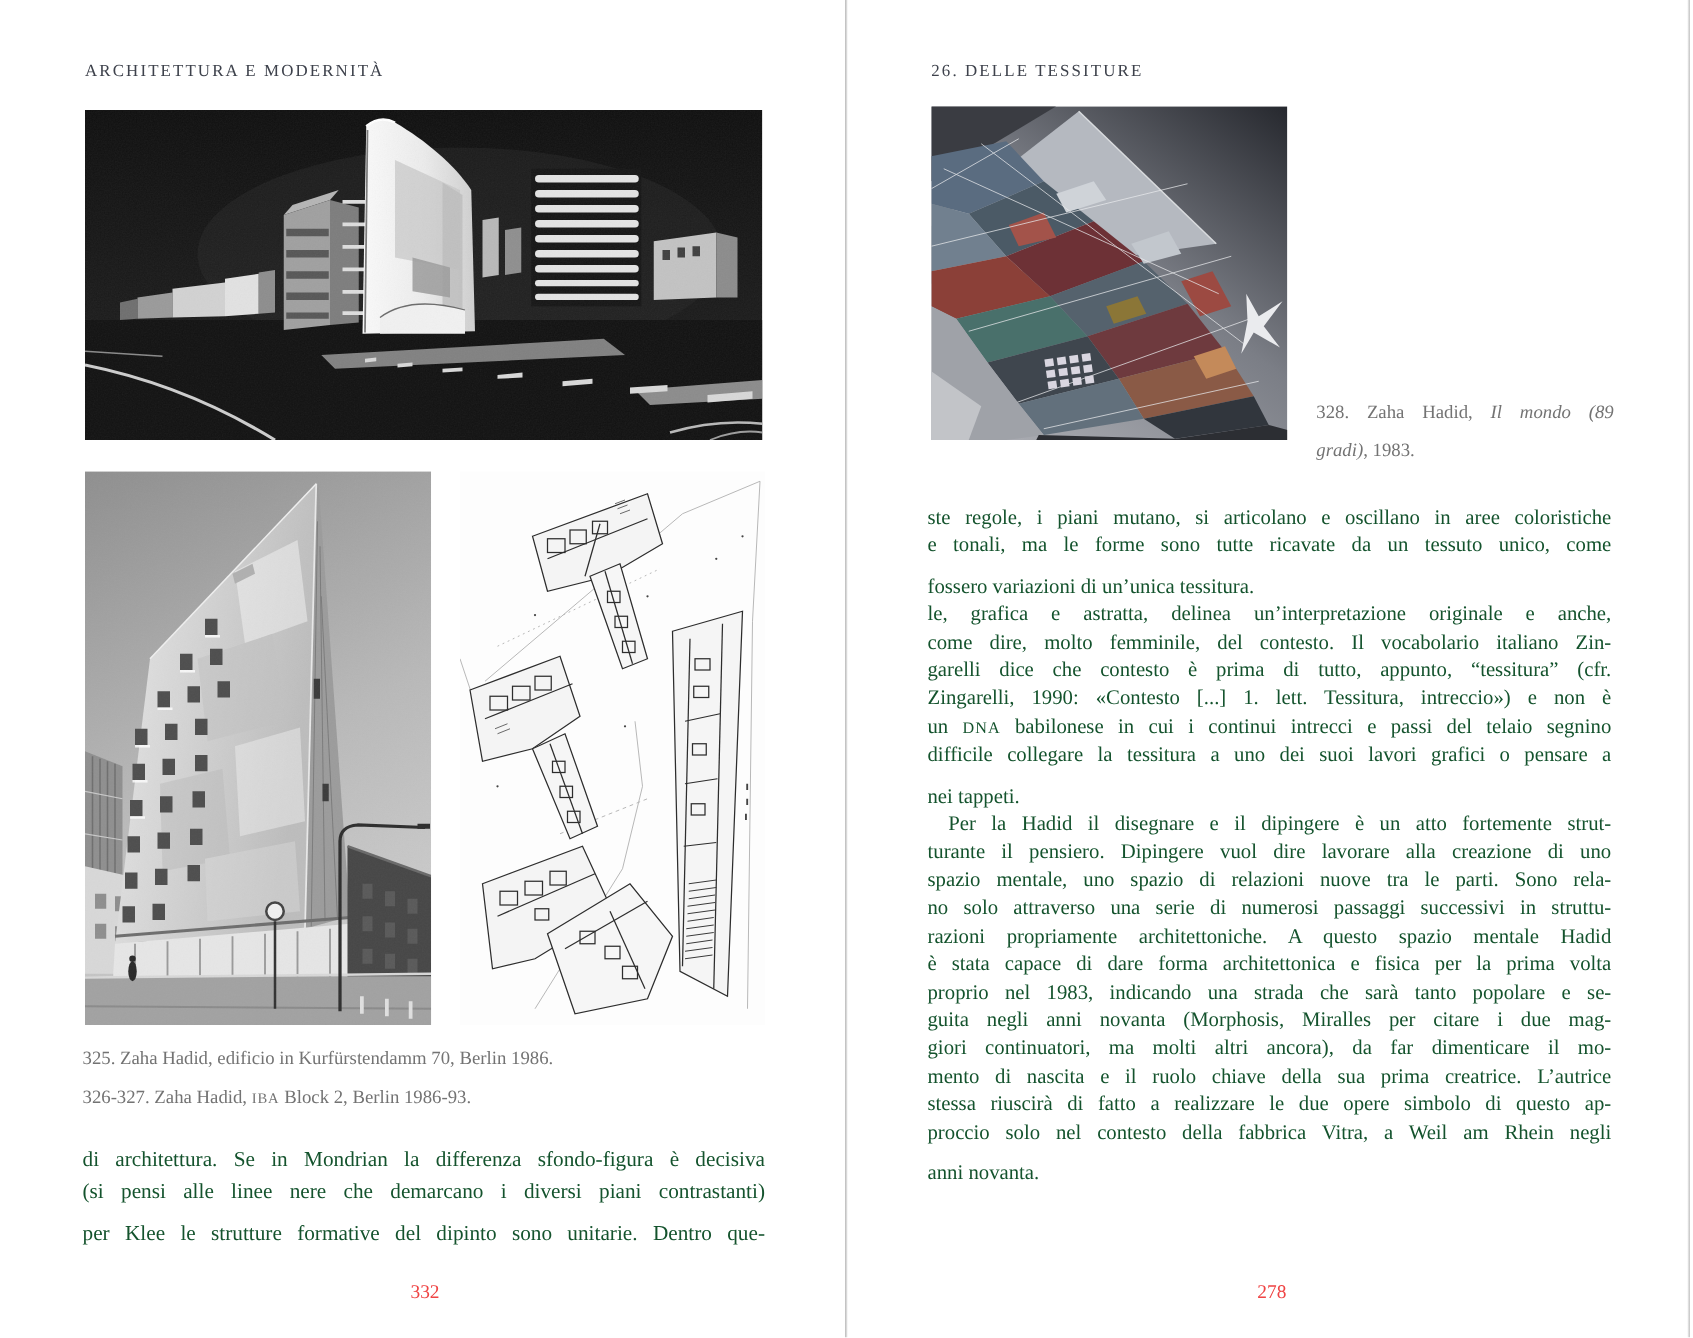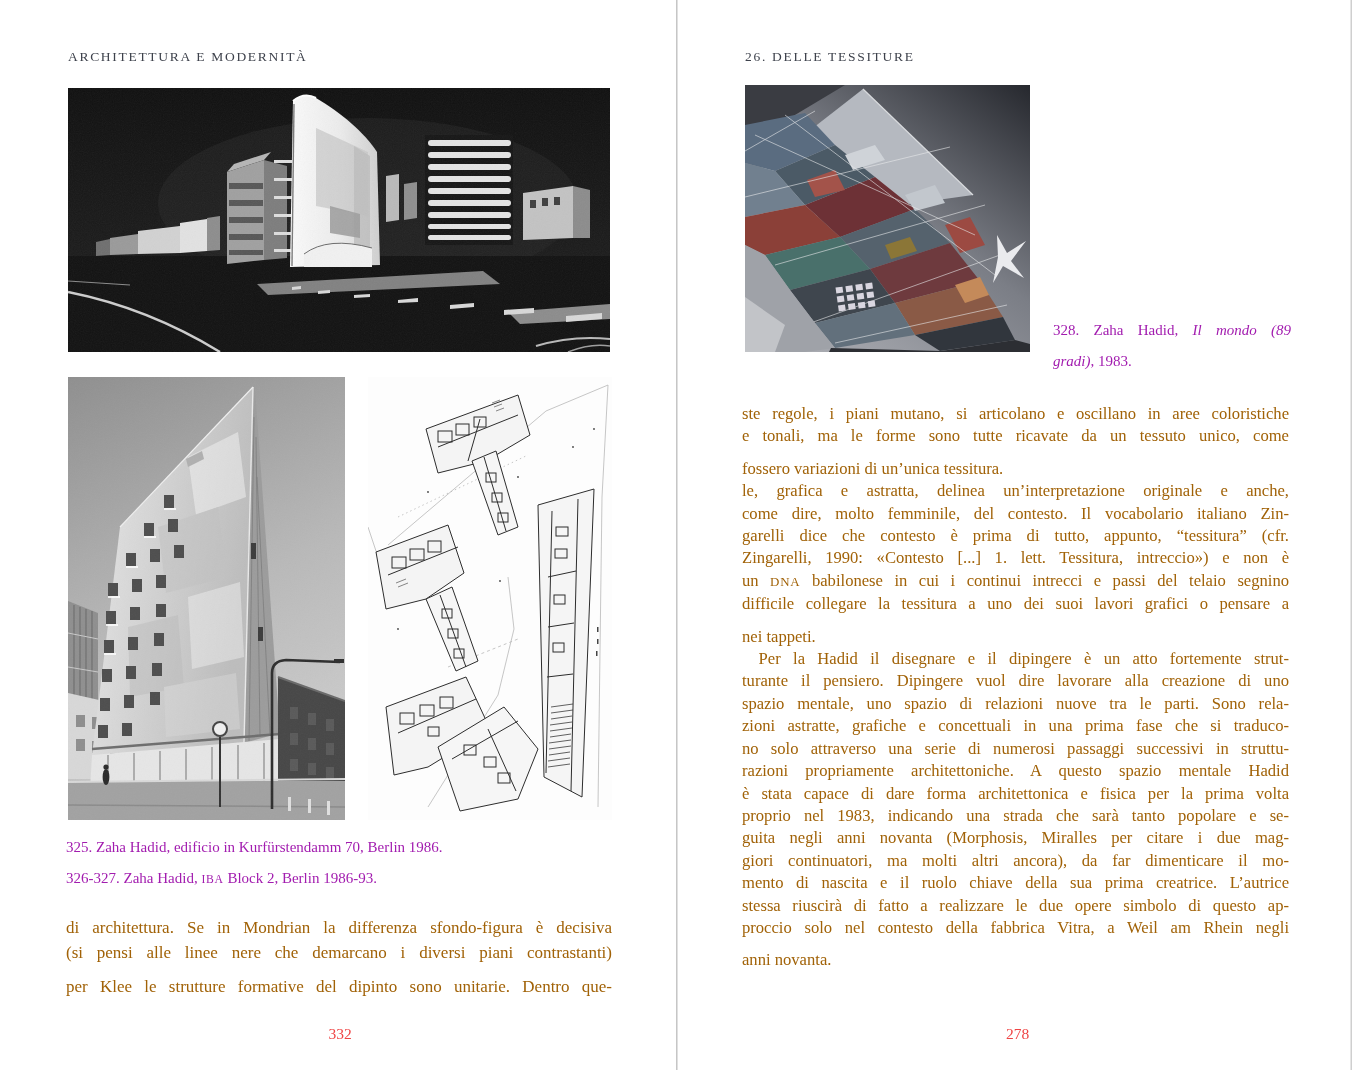--- a/index.html
+++ b/index.html
@@ -25,25 +25,25 @@
   .running-header.lh { left:68px;  width:544px; }
   .running-header.rh { left:745px; width:545px; }
 
   .fig { position:absolute; overflow:hidden; background:#fff; }
   .fig svg { display:block; width:100%; height:100%; }
   #fig-montage  { left:68px;  top:88px;  width:542px; height:264px; }
   #fig-photo    { left:68px;  top:377px; width:277px; height:443px; }
   #fig-plan     { left:368px; top:377px; width:244px; height:443px; }
   #fig-painting { left:745px; top:85px;  width:285px; height:267px; }
 
-  .caption-block { position:absolute; font-size:15px; line-height:20.5px; color:#a21caf; }
+  .caption-block { position:absolute; font-size:15px; line-height:20.5px; color:#737373; }
   #captions-left  { left:66px;  top:827px; width:530px; }
   #caption-right  { left:1053px; top:320px; width:238px; }
 
-  .body-block { position:absolute; color:#a16207; }
+  .body-block { position:absolute; color:#14532d; }
   #body-left  { left:66px;  top:916px; width:546px; font-size:17px;   line-height:24.6px; }
   #body-right { left:742px; top:403px; width:547px; font-size:16.6px; line-height:22.4px; }
 
   .tl { text-align:justify; text-align-last:justify; }
   .tl.last { text-align-last:left;margin-top:10px; }
   .para.cont .tl.last { text-align-last:justify; }
 
   .sc { font-size:0.78em; letter-spacing:0.06em; }
   i { font-style:italic; }
 
@@ -525,21 +525,20 @@
       <div class="tl">garelli dice che contesto è prima di tutto, appunto, “tessitura” (cfr.</div>
       <div class="tl">Zingarelli, 1990: «Contesto [...] 1. lett. Tessitura, intreccio») e non è</div>
       <div class="tl">un <span class="sc">DNA</span> babilonese in cui i continui intrecci e passi del telaio segnino</div>
       <div class="tl">difficile collegare la tessitura a uno dei suoi lavori grafici o pensare a</div>
       <div class="tl last">nei tappeti.</div>
     </div>
     <div class="para">
       <div class="tl"> Per la Hadid il disegnare e il dipingere è un atto fortemente strut-</div>
       <div class="tl">turante il pensiero. Dipingere vuol dire lavorare alla creazione di uno</div>
       <div class="tl">spazio mentale, uno spazio di relazioni nuove tra le parti. Sono rela-</div>
-      <div class="tl">zioni astratte, grafiche e concettuali in una prima fase che si traduco-</div>
       <div class="tl">no solo attraverso una serie di numerosi passaggi successivi in struttu-</div>
       <div class="tl">razioni propriamente architettoniche. A questo spazio mentale Hadid</div>
       <div class="tl">è stata capace di dare forma architettonica e fisica per la prima volta</div>
       <div class="tl">proprio nel 1983, indicando una strada che sarà tanto popolare e se-</div>
       <div class="tl">guita negli anni novanta (Morphosis, Miralles per citare i due mag-</div>
       <div class="tl">giori continuatori, ma molti altri ancora), da far dimenticare il mo-</div>
       <div class="tl">mento di nascita e il ruolo chiave della sua prima creatrice. L’autrice</div>
       <div class="tl">stessa riuscirà di fatto a realizzare le due opere simbolo di questo ap-</div>
       <div class="tl">proccio solo nel contesto della fabbrica Vitra, a Weil am Rhein negli</div>
       <div class="tl last">anni novanta.</div>

